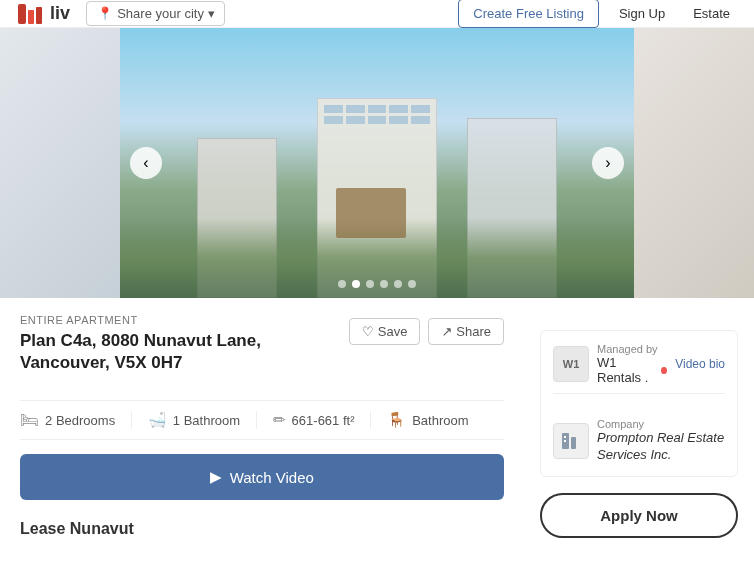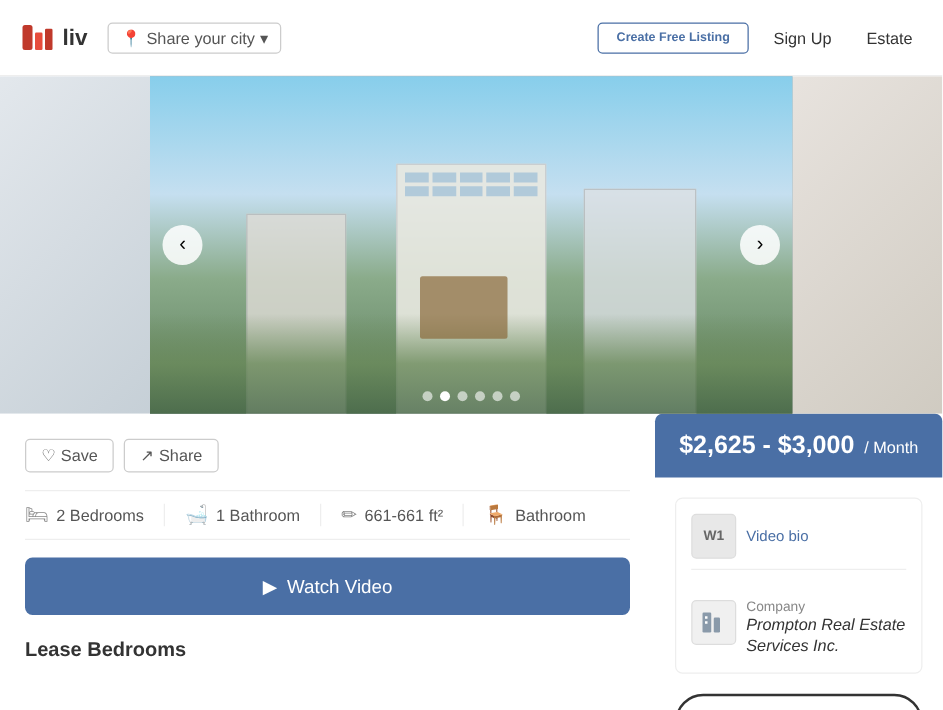--- a/index.html
+++ b/index.html
@@ -1,25 +1,25 @@
 <!DOCTYPE html>
 <html><head>
   <meta charset="utf-8">
   <style>
     * { box-sizing: border-box; margin: 0; padding: 0; }
     body { font-family: -apple-system, BlinkMacSystemFont, 'Segoe UI', sans-serif; font-size: 14px; color: #333; background: #fff; width: 754px; overflow-x: hidden; }
 
     
-    .header { display: flex; align-items: center; justify-content: space-between; padding: 0 16px; height: 61px; border-bottom: 1px solid #eee; }
+    .header { display: flex; align-items: center; justify-content: space-between; padding: 0 16px; height: 28px; border-bottom: 1px solid #eee; }
     .header-left { display: flex; align-items: center; gap: 16px; }
     .logo { display: flex; align-items: center; gap: 6px; font-weight: 700; font-size: 18px; color: #333; }
     .logo-icon { width: 28px; height: 28px; }
     .city-selector { display: flex; align-items: center; gap: 4px; border: 1px solid #ccc; border-radius: 4px; padding: 4px 10px; font-size: 13px; color: #555; cursor: pointer; }
     .header-right { display: flex; align-items: center; gap: 12px; }
-    .btn-create { border: 1px solid #4a6fa5; color: #4a6fa5; background: #fff; padding: 6px 14px; border-radius: 4px; font-size: 10px; cursor: pointer; font-weight: bold; }
+    .btn-create { border: 1px solid #4a6fa5; color: #4a6fa5; background: #fff; padding: 6px 14px; border-radius: 4px; font-size: 13px; cursor: pointer; }
     .btn-text { background: none; border: none; font-size: 13px; color: #333; cursor: pointer; padding: 4px 8px; }
 
     
     .carousel { position: relative; width: 754px; height: 270px; overflow: hidden; display: flex; }
     .carousel-main { flex: 1; background: #888; position: relative; }
     .carousel-side-left { width: 120px; background: #bbb; opacity: 0.6; }
     .carousel-side-right { width: 120px; background: #bbb; opacity: 0.6; }
     .carousel-btn { position: absolute; top: 50%; transform: translateY(-50%); background: rgba(255,255,255,0.85); border: none; border-radius: 50%; width: 32px; height: 32px; display: flex; align-items: center; justify-content: center; cursor: pointer; font-size: 16px; z-index: 10; }
     .carousel-btn-prev { left: 130px; }
     .carousel-btn-next { right: 130px; }
@@ -54,21 +54,21 @@
     .price-range { font-size: 20px; font-weight: 700; }
     .price-period { font-size: 13px; font-weight: 400; margin-left: 4px; }
     .manager-card { border: 1px solid #eee; border-radius: 6px; padding: 12px; margin-top: 16px; }
     .manager-row { display: flex; align-items: center; gap: 8px; margin-bottom: 8px; }
     .manager-avatar { width: 36px; height: 36px; border-radius: 4px; background: #e8e8e8; display: flex; align-items: center; justify-content: center; font-size: 11px; font-weight: 600; color: #666; border: 1px solid #ddd; flex-shrink: 0; }
     .manager-info { flex: 1; }
     .manager-label { font-size: 11px; color: #888; }
     .manager-name { font-size: 13px; font-weight: 500; display: flex; align-items: center; gap: 4px; }
     .online-dot { width: 7px; height: 7px; border-radius: 50%; background: #e55; display: inline-block; }
     .read-bio { font-size: 12px; color: #4a6fa5; cursor: pointer; }
-    .company-row { display: flex; align-items: flex-start; gap: 8px; padding-top: 24px; border-top: 1px solid #eee; }
+    .company-row { display: flex; align-items: center; gap: 8px; padding-top: 24px; border-top: 1px solid #eee; }
     .company-icon { width: 36px; height: 36px; background: #f0f0f0; border-radius: 4px; display: flex; align-items: center; justify-content: center; border: 1px solid #ddd; flex-shrink: 0; }
     .company-info .company-label { font-size: 11px; color: #888; }
     .company-info .company-name { font-size: 13px; font-weight: 500; line-height: 1.3; font-style: italic; }
     .apply-btn { width: 100%; border: 2px solid #333; background: #fff; color: #333; padding: 12px; border-radius: 25px; font-size: 15px; font-weight: 600; cursor: pointer; margin-top: 16px; }
 
     
     .building-scene { width: 100%; height: 100%; background: linear-gradient(to bottom, #87ceeb 0%, #b0d4e8 40%, #6a8a7a 70%, #4a6a5a 100%); position: relative; overflow: hidden; }
     .side-scene { width: 100%; height: 100%; background: #c0c8d0; }
   </style>
 </head>
@@ -143,20 +143,24 @@
     <div class="dot"></div>
     <div class="dot"></div>
   </div>
 </div>
 
 <div class="content">
 
   <div class="content-left">
 
     <div style="display:flex;justify-content:space-between;align-items:flex-start;">
+      <div>
+        <div class="listing-type">ENTIRE APARTMENT</div>
+        <div class="listing-title">Plan C4a, 8080 Nunavut Lane, Vancouver, V5X 0H7</div>
+      </div>
       <div style="display:flex;gap:8px;margin-top:4px;">
         <button class="action-btn">
           <span>♡</span>
           <span>Save</span>
         </button>
         <button class="action-btn">
           <span>↗</span>
           <span>Share</span>
         </button>
       </div>
@@ -179,34 +183,37 @@
         <span class="amenity-icon">🪑</span>
         <span>Bathroom</span>
       </div>
     </div>
 
     <button class="watch-video-btn">
       <span>▶</span>
       <span>Watch Video</span>
     </button>
 
-    <div class="section-title">Lease Bedrooms</div>
+    <div class="section-title">Lease Nunavut</div>
 
   </div>
 
   <div class="content-right">
-    <div class="price-header">
-      <span class="price-range">$2,625 - $3,000</span>
-      <span class="price-period">/ Month</span>
-    </div>
 
     <div class="manager-card">
       <div class="manager-row">
         <div class="manager-avatar">
           <span>W1</span>
+        </div>
+        <div class="manager-info">
+          <div class="manager-label">Managed by</div>
+          <div class="manager-name">
+            <span>W1 Rentals .</span>
+            <span class="online-dot"></span>
+          </div>
         </div>
         <span class="read-bio">Video bio</span>
       </div>
       <div class="company-row">
         <div class="company-icon">
           <svg width="24" height="24" viewBox="0 0 24 24" fill="none">
             <rect x="3" y="4" width="7" height="16" rx="1" fill="#8a9aaa"></rect>
             <rect x="12" y="8" width="5" height="12" rx="1" fill="#8a9aaa"></rect>
             <rect x="5" y="7" width="2" height="2" fill="#fff"></rect>
             <rect x="5" y="11" width="2" height="2" fill="#fff"></rect>

